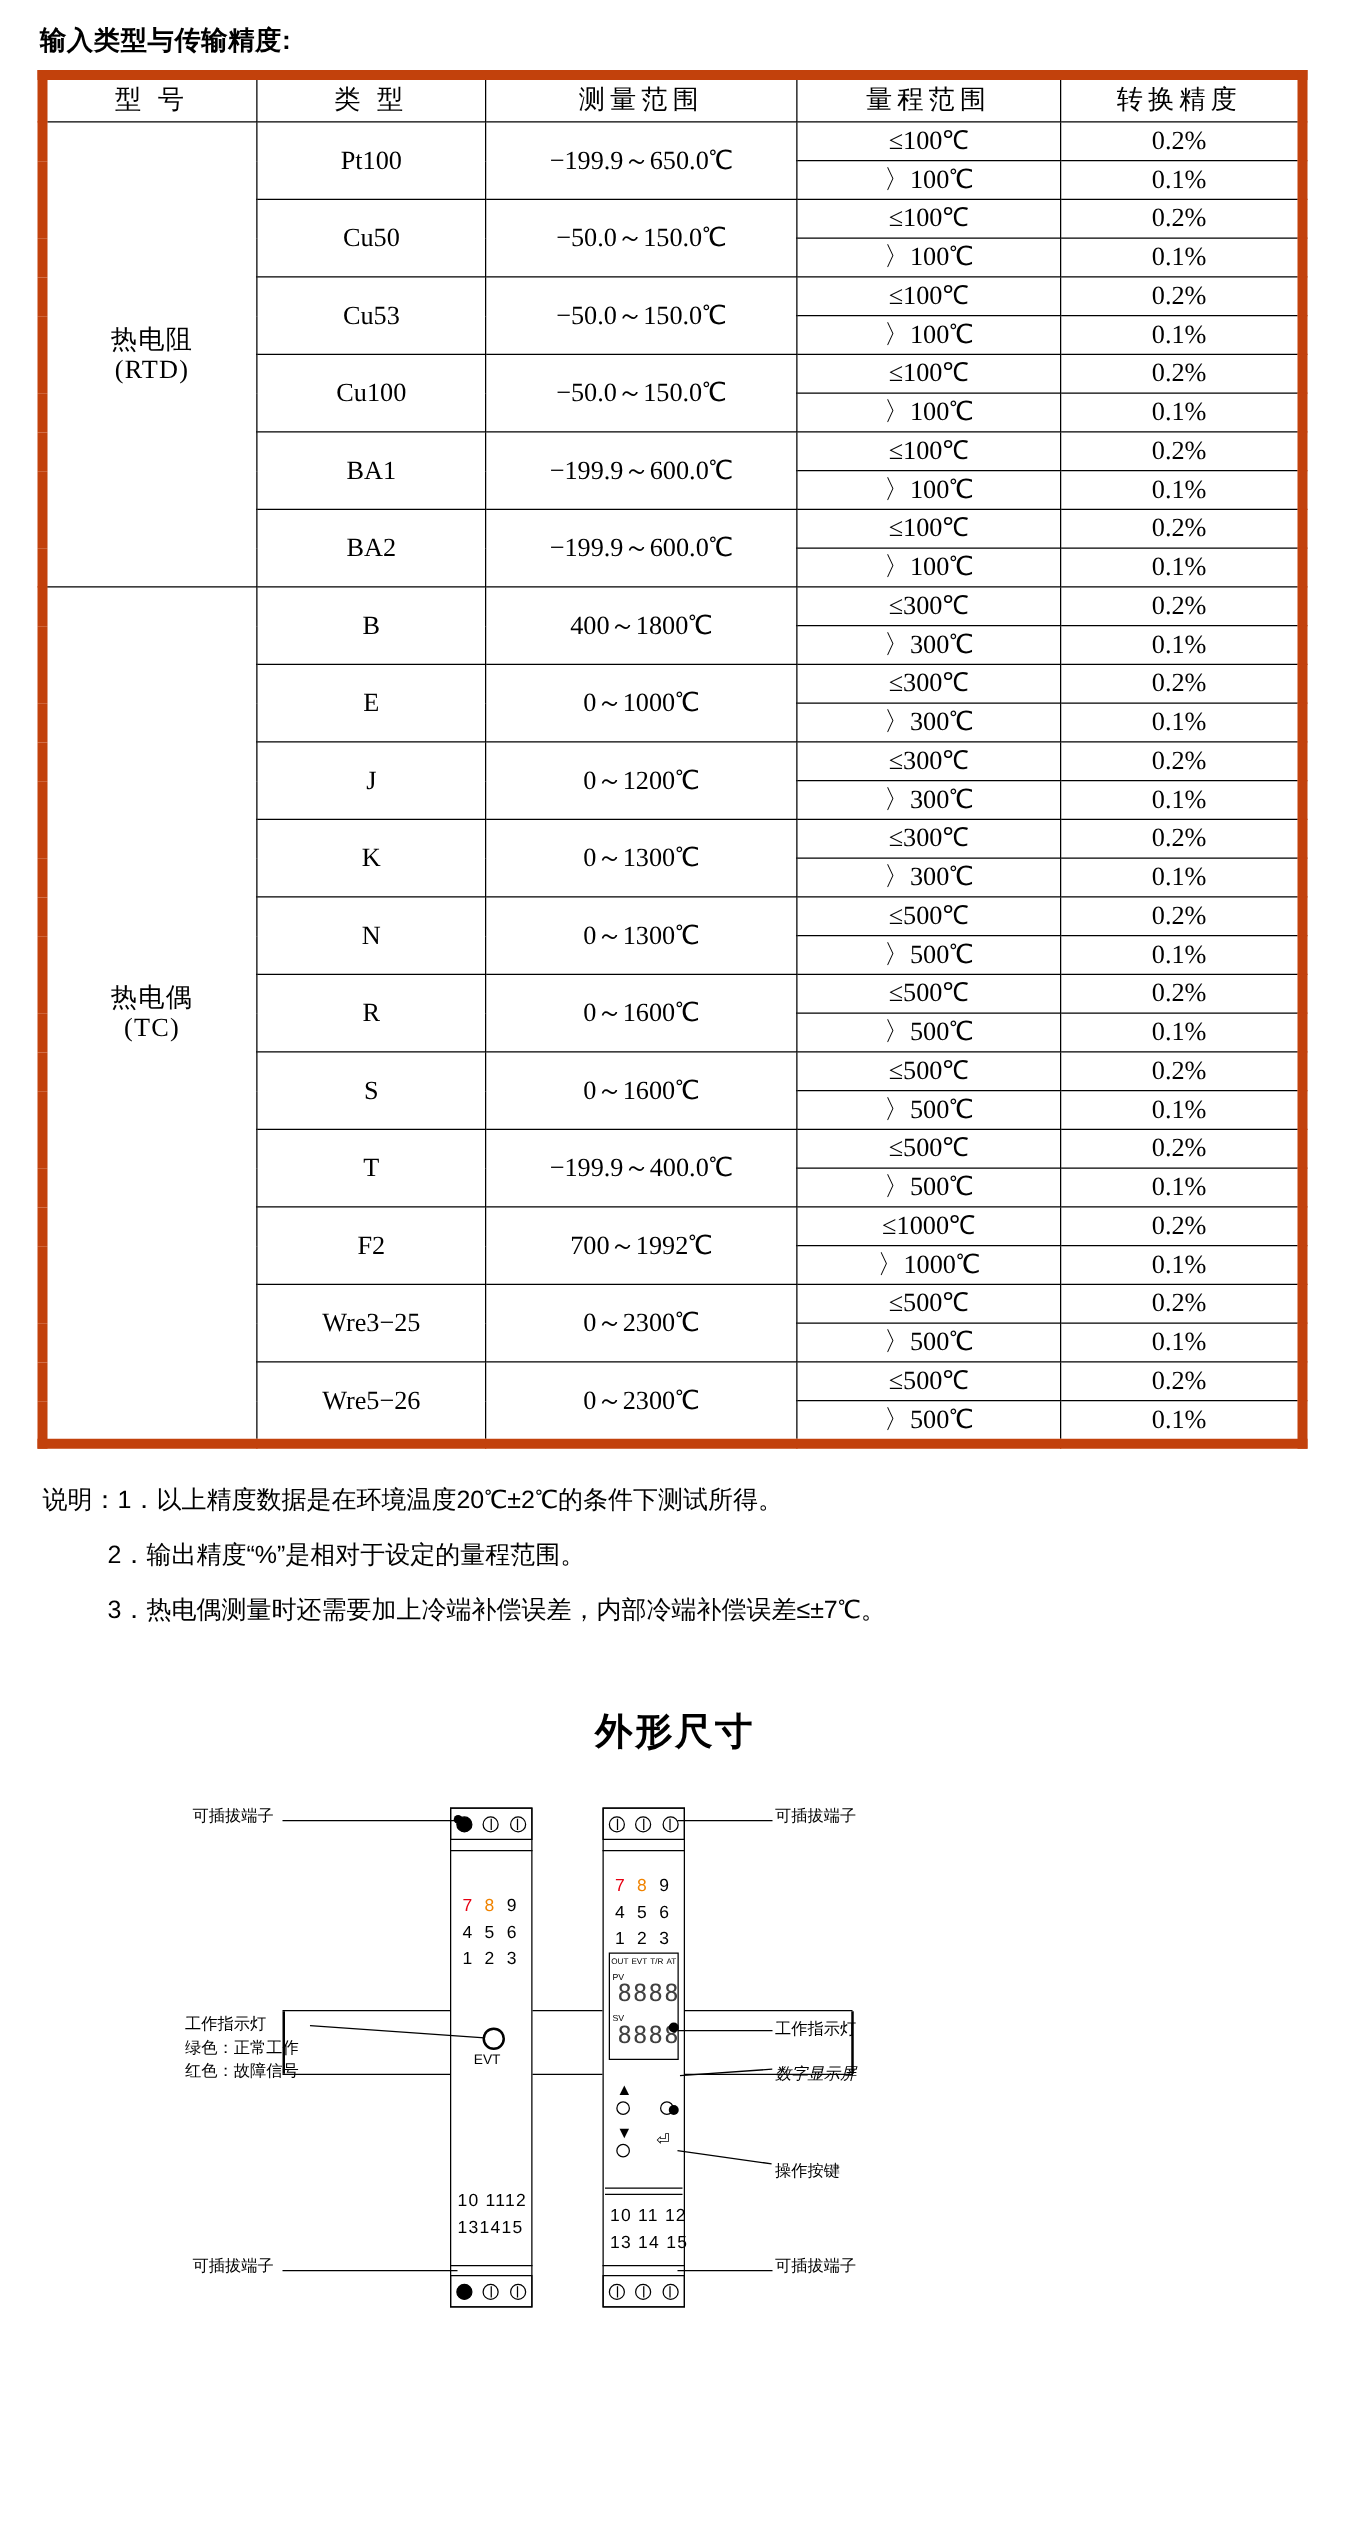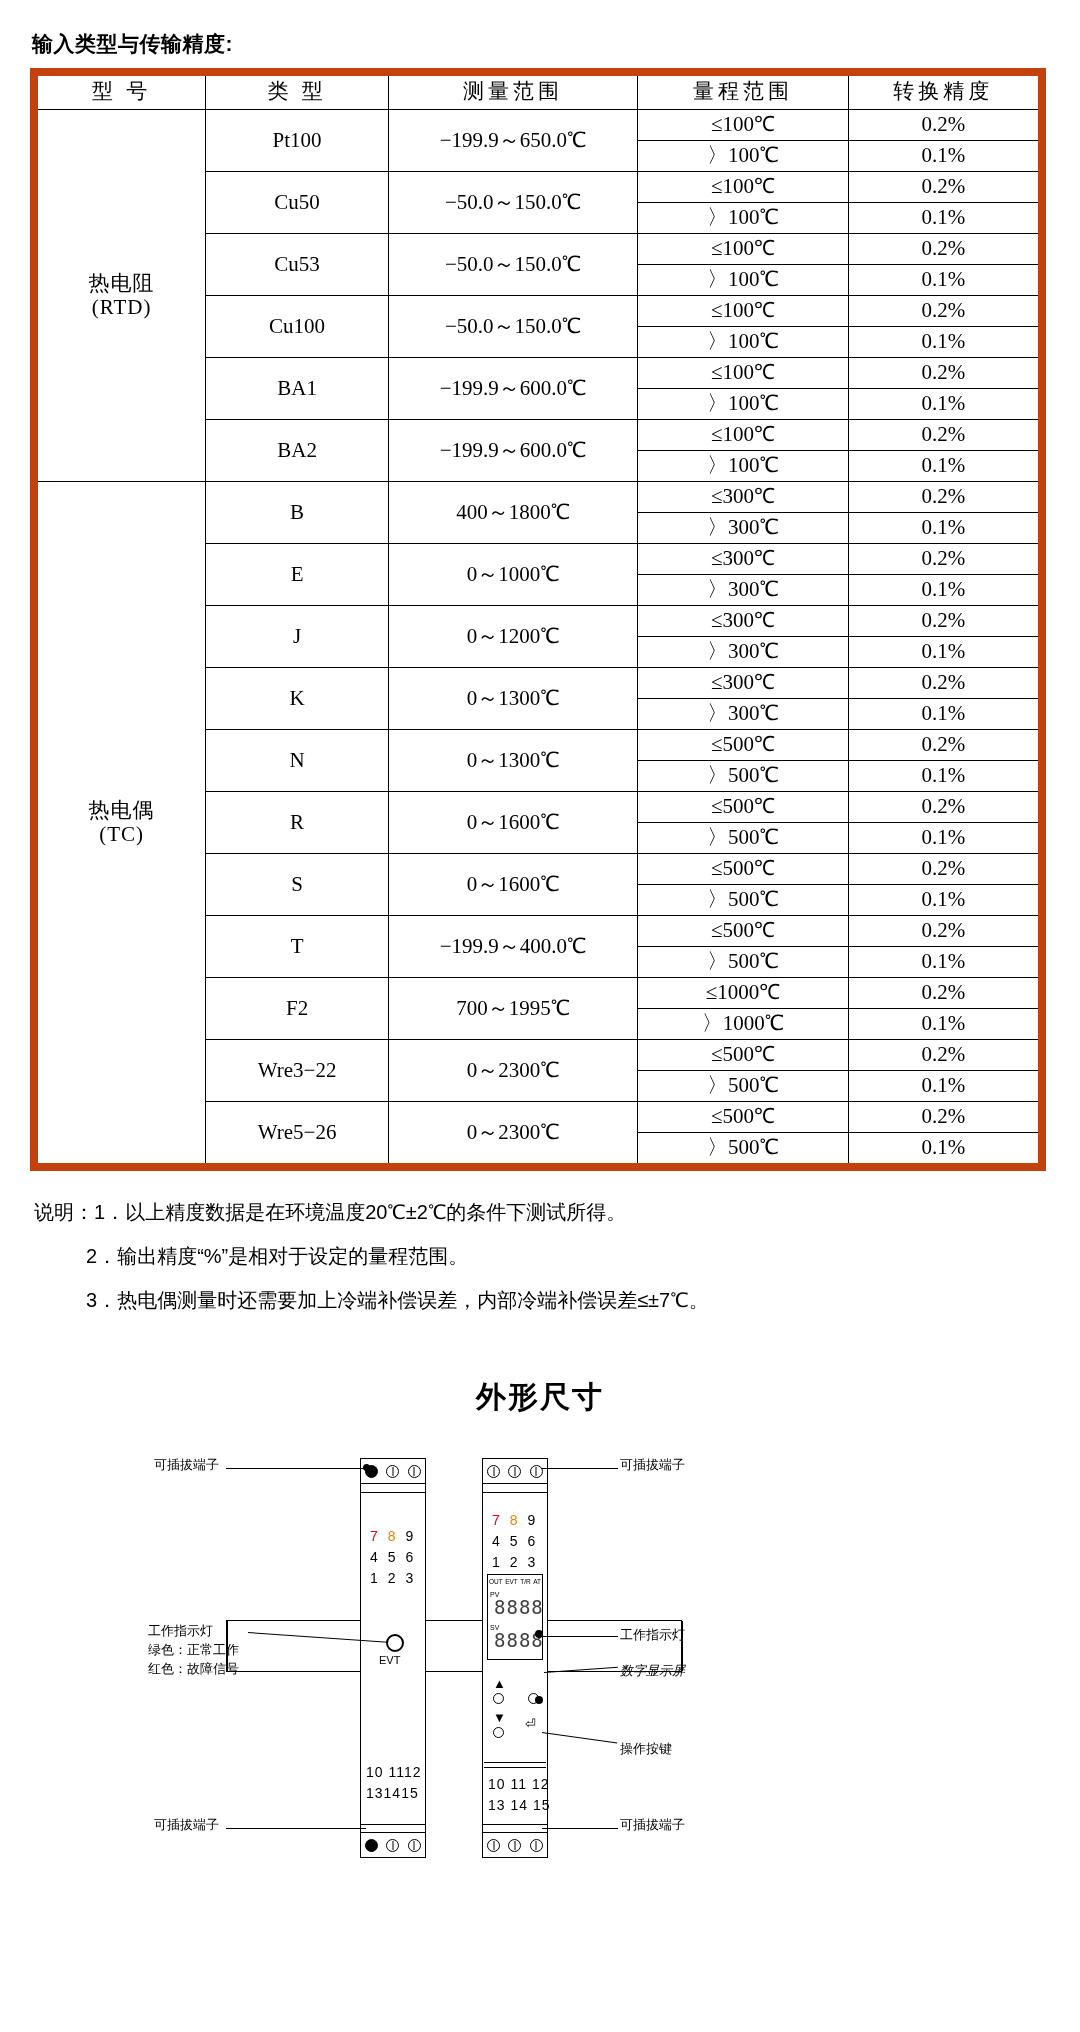--- a/index.html
+++ b/index.html
@@ -7,21 +7,21 @@
     width:1080px;
     background:#ffffff;
     font-family:"Liberation Serif", serif;
     color:#000;
   }
   .page{
     width:1080px;
     min-height:2032px;
     position:relative;
     box-sizing:border-box;
-    padding:30px 30px 20px 30px;
+    padding:18px 30px 20px 30px;
   }
   .section-title{
     font-family:"Liberation Sans", sans-serif;
     font-weight:bold;
     font-size:21px;
     letter-spacing:0.5px;
     margin:0 0 10px 2px;
   }
   table.spec{
     border-collapse:collapse;
@@ -309,30 +309,30 @@
           <td rowspan="2">−199.9～400.0℃</td>
           <td>≤500℃</td>
           <td>0.2%</td>
         </tr>
         <tr>
           <td>〉500℃</td>
           <td>0.1%</td>
         </tr>
         <tr>
           <td rowspan="2">F2</td>
-          <td rowspan="2">700～1995℃</td>
+          <td rowspan="2">700～1992℃</td>
           <td>≤1000℃</td>
           <td>0.2%</td>
         </tr>
         <tr>
           <td>〉1000℃</td>
           <td>0.1%</td>
         </tr>
         <tr>
-          <td rowspan="2">Wre3−22</td>
+          <td rowspan="2">Wre3−25</td>
           <td rowspan="2">0～2300℃</td>
           <td>≤500℃</td>
           <td>0.2%</td>
         </tr>
         <tr>
           <td>〉500℃</td>
           <td>0.1%</td>
         </tr>
         <tr>
           <td rowspan="2">Wre5−26</td>

